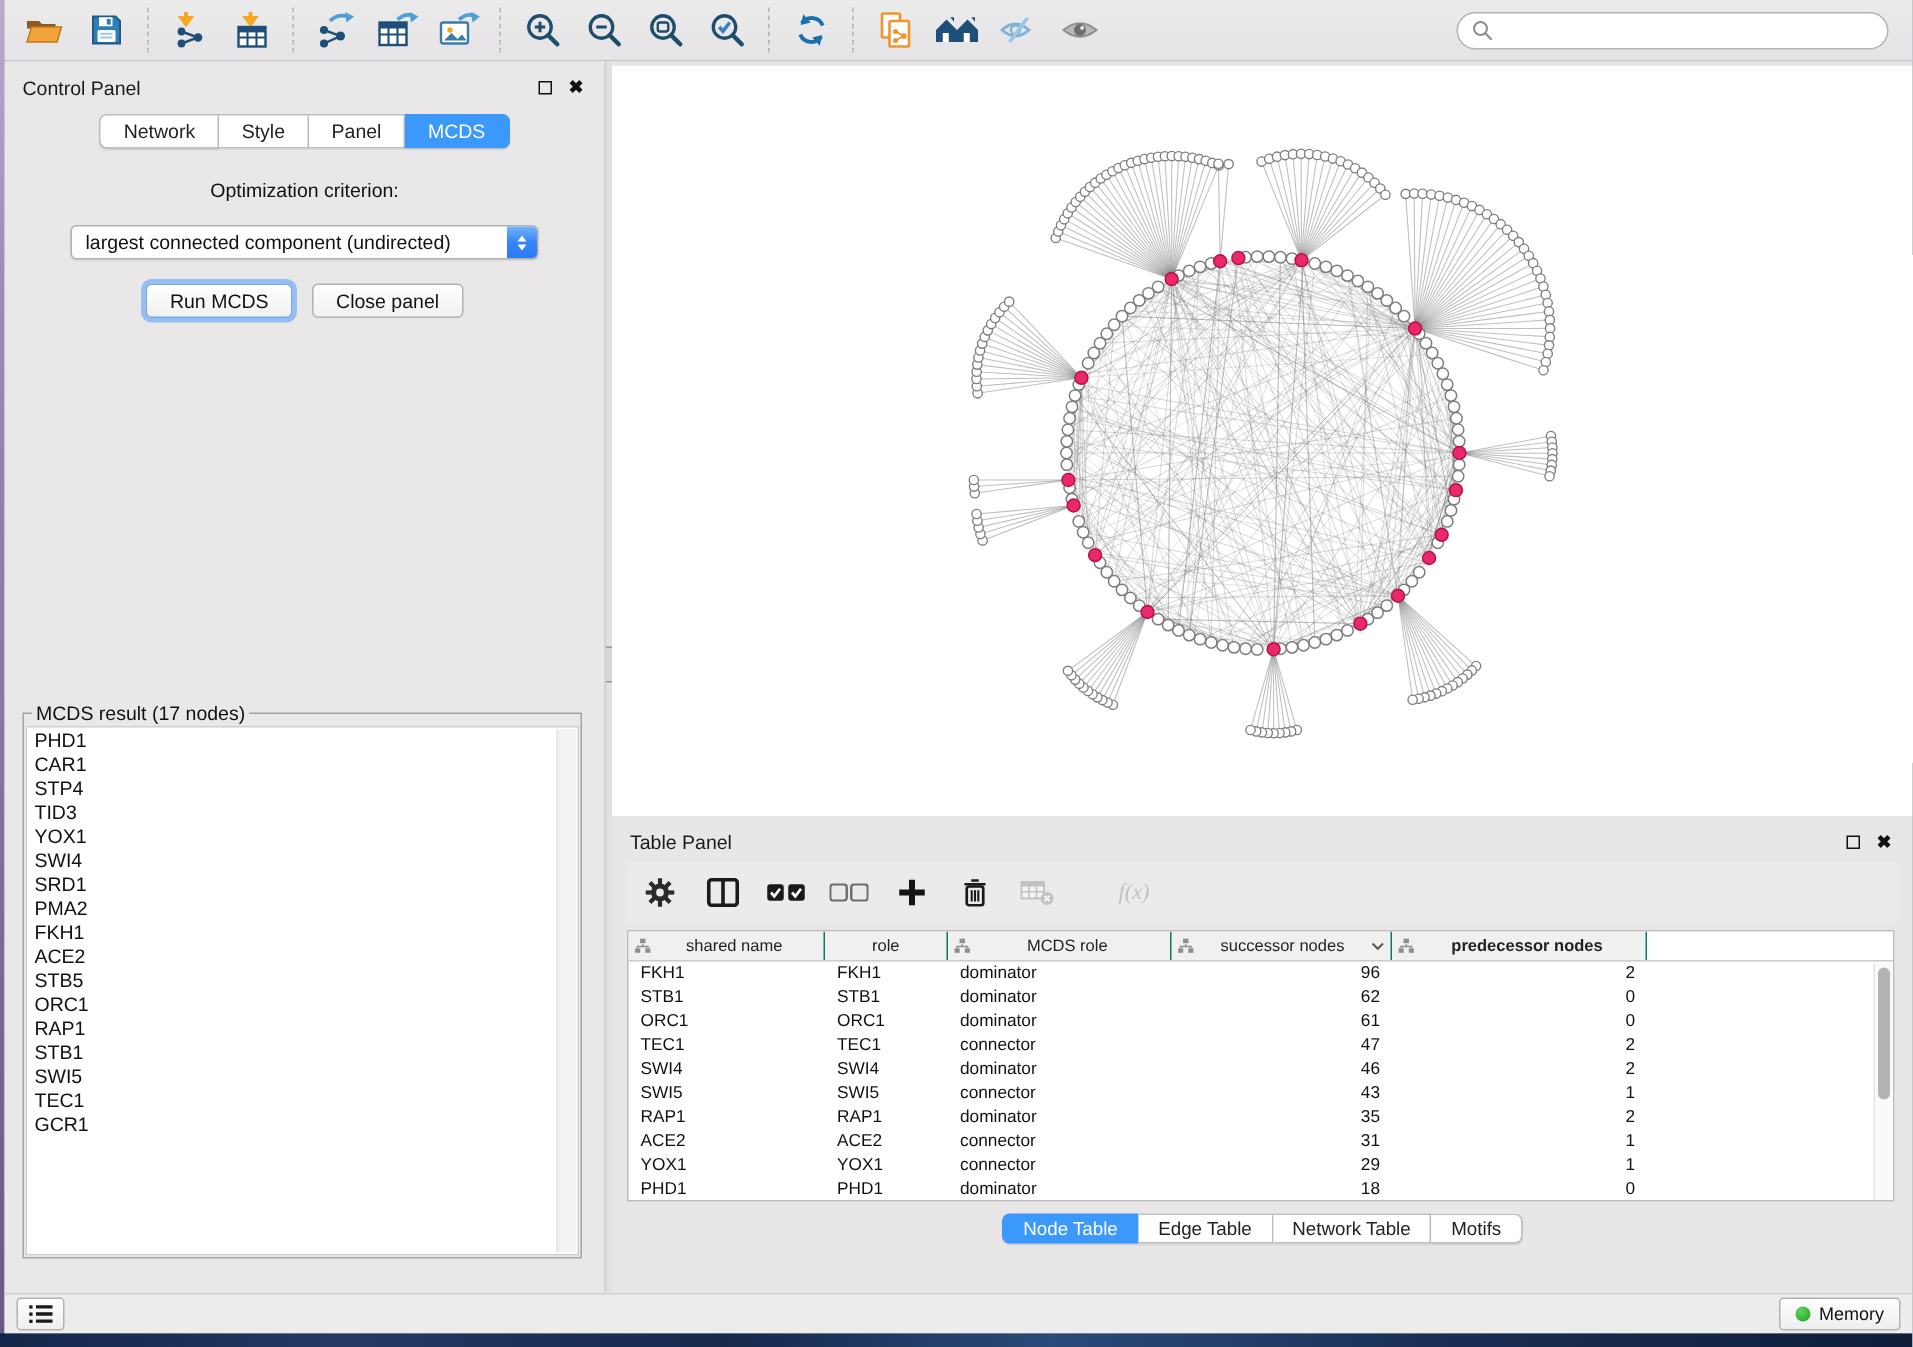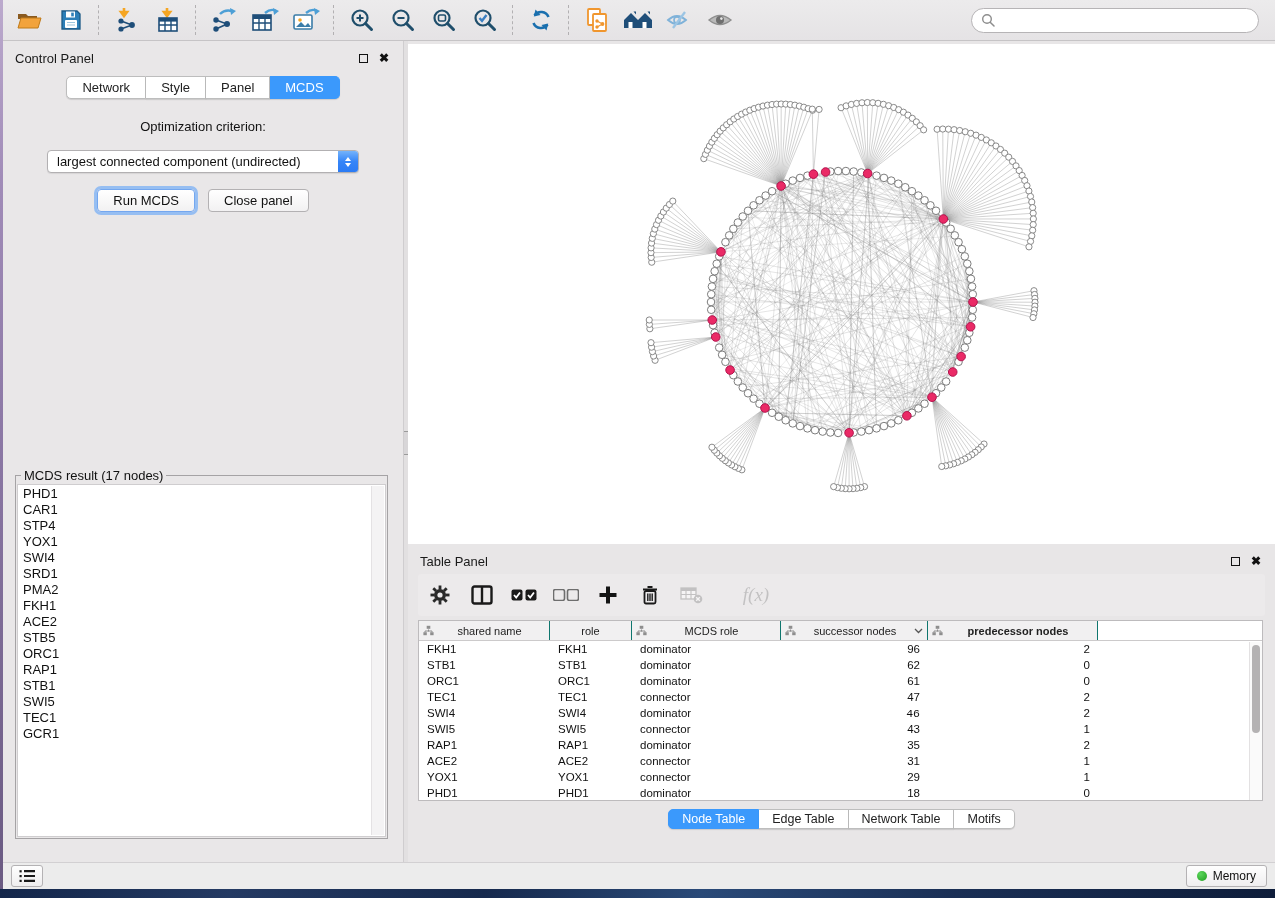--- a/index.html
+++ b/index.html
@@ -66,21 +66,21 @@
   .net-title{font-size:12px;color:#333;}
   .net-canvas{height:500px;background:#fff;overflow:hidden;}
 
   
   .table-panel{flex:1;display:flex;flex-direction:column;min-height:0;}
   .tp-header{height:26px;display:flex;align-items:center;padding:8px 14px 0 12px;font-size:13px;color:#1a1a1a;gap:24px;}
   .tp-toolbar{height:42px;display:flex;align-items:center;gap:10px;padding:0 6px;margin:4px 10px 0 10px;
     background:#eceaeb;border-radius:3px;}
   .ttb{width:32px;height:32px;border:none;background:none;display:flex;align-items:center;justify-content:center;cursor:default;}
   .ttb.disabled{opacity:.5;}
-  .fx{font-family:"Liberation Serif",serif;font-style:italic;font-size:19px;color:#9a9a9a;margin-left:44px;}
+  .fx{font-family:"Liberation Serif",serif;font-style:italic;font-size:15px;color:#9a9a9a;margin-left:44px;}
   .tp-table{margin:4px 12px 0 10px;background:#fff;border:1px solid #bdbbbd;position:relative;height:181px;flex:none;overflow:hidden;}
   .thead{display:flex;height:20px;border-bottom:1px solid #cccacb;background:#f1f0f1;}
   .th{display:flex;align-items:center;border-right:1px solid #0f766e;font-size:11px;color:#222;padding:0 4px;}
   .th .lbl{flex:1;text-align:center;white-space:nowrap;overflow:hidden;}
   .th.filler{flex:1;background:#fff;border-right:none;}
   .tbody{font-size:11.5px;color:#111;}
   .tr{display:flex;height:16px;align-items:center;}
   .td{white-space:nowrap;overflow:hidden;padding:0 8px;}
   .td.num{text-align:right;}
   .vscroll{position:absolute;top:21px;right:0;bottom:0;width:13px;background:#fafafa;border-left:1px solid #e3e1e2;}
@@ -277,20 +277,21 @@
             <button class="btn">Close panel</button>
           </div>
         </div>
         <fieldset class="result-box">
           <legend>MCDS result (17 nodes)</legend>
           <div class="result-inner">
             <div class="result-list" id="mcdsList">
                 <div>PHD1</div>
                 <div>CAR1</div>
                 <div>STP4</div>
+                <div>TID3</div>
                 <div>YOX1</div>
                 <div>SWI4</div>
                 <div>SRD1</div>
                 <div>PMA2</div>
                 <div>FKH1</div>
                 <div>ACE2</div>
                 <div>STB5</div>
                 <div>ORC1</div>
                 <div>RAP1</div>
                 <div>STB1</div>
@@ -1213,21 +1214,21 @@
                   <div class="td " style="width: 131px;">TEC1</div>
                   <div class="td " style="width: 82px;">TEC1</div>
                   <div class="td " style="width: 149px;">connector</div>
                   <div class="td num" style="width: 147px;">47</div>
                   <div class="td num" style="width: 170px;">2</div>
                 </div>
                 <div class="tr">
                   <div class="td " style="width: 131px;">SWI4</div>
                   <div class="td " style="width: 82px;">SWI4</div>
                   <div class="td " style="width: 149px;">dominator</div>
-                  <div class="td num" style="width: 147px; font-family: Liberation Mono, monospace;">46</div>
+                  <div class="td num" style="width: 147px;">46</div>
                   <div class="td num" style="width: 170px;">2</div>
                 </div>
                 <div class="tr">
                   <div class="td " style="width: 131px;">SWI5</div>
                   <div class="td " style="width: 82px;">SWI5</div>
                   <div class="td " style="width: 149px;">connector</div>
                   <div class="td num" style="width: 147px;">43</div>
                   <div class="td num" style="width: 170px;">1</div>
                 </div>
                 <div class="tr">

